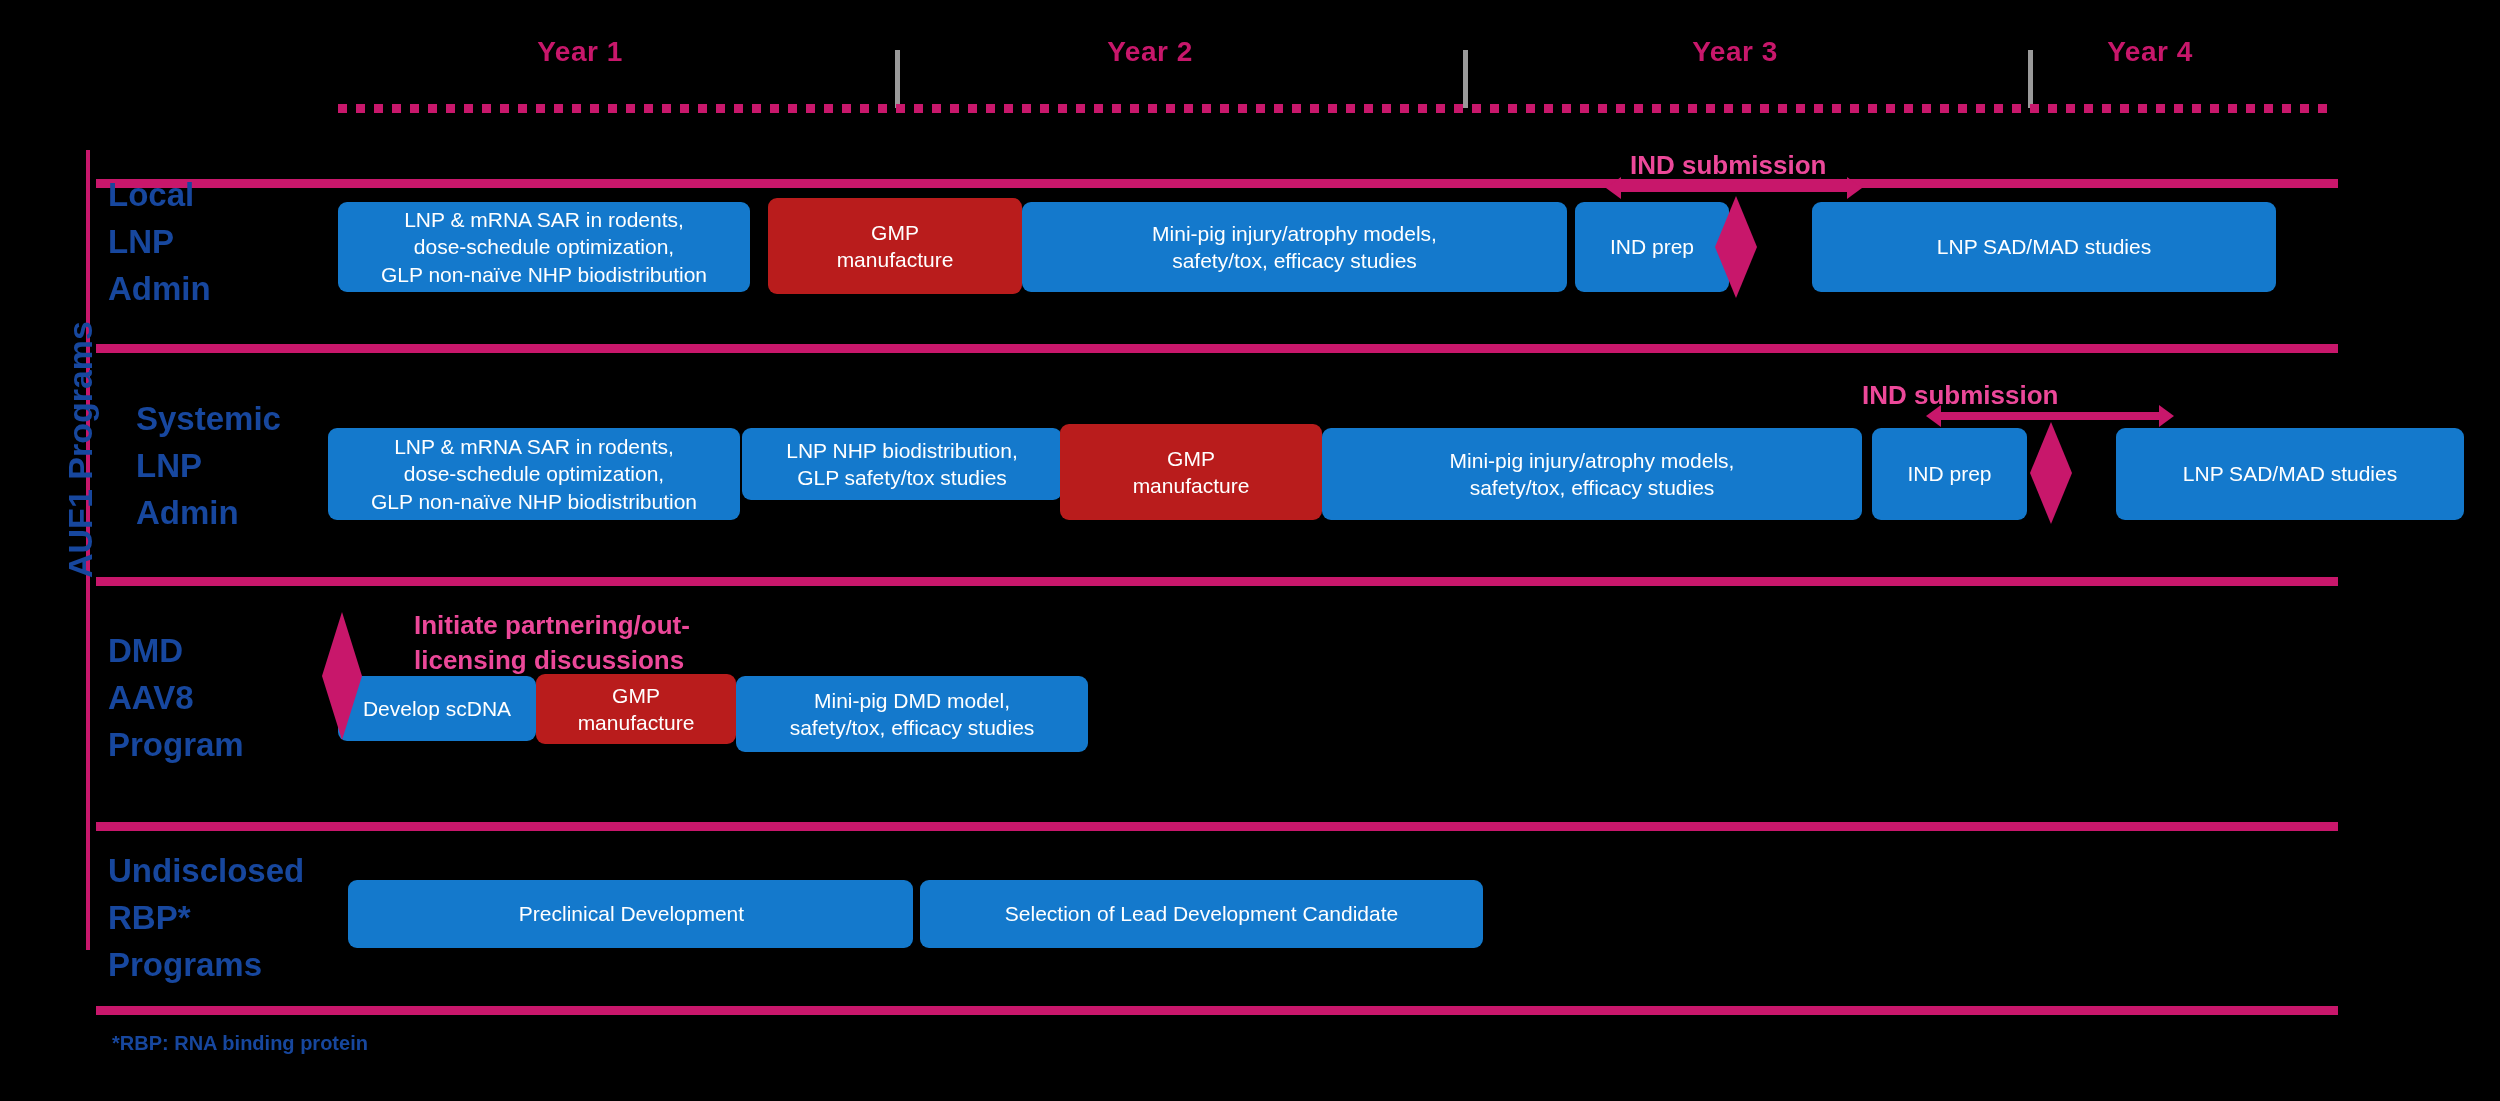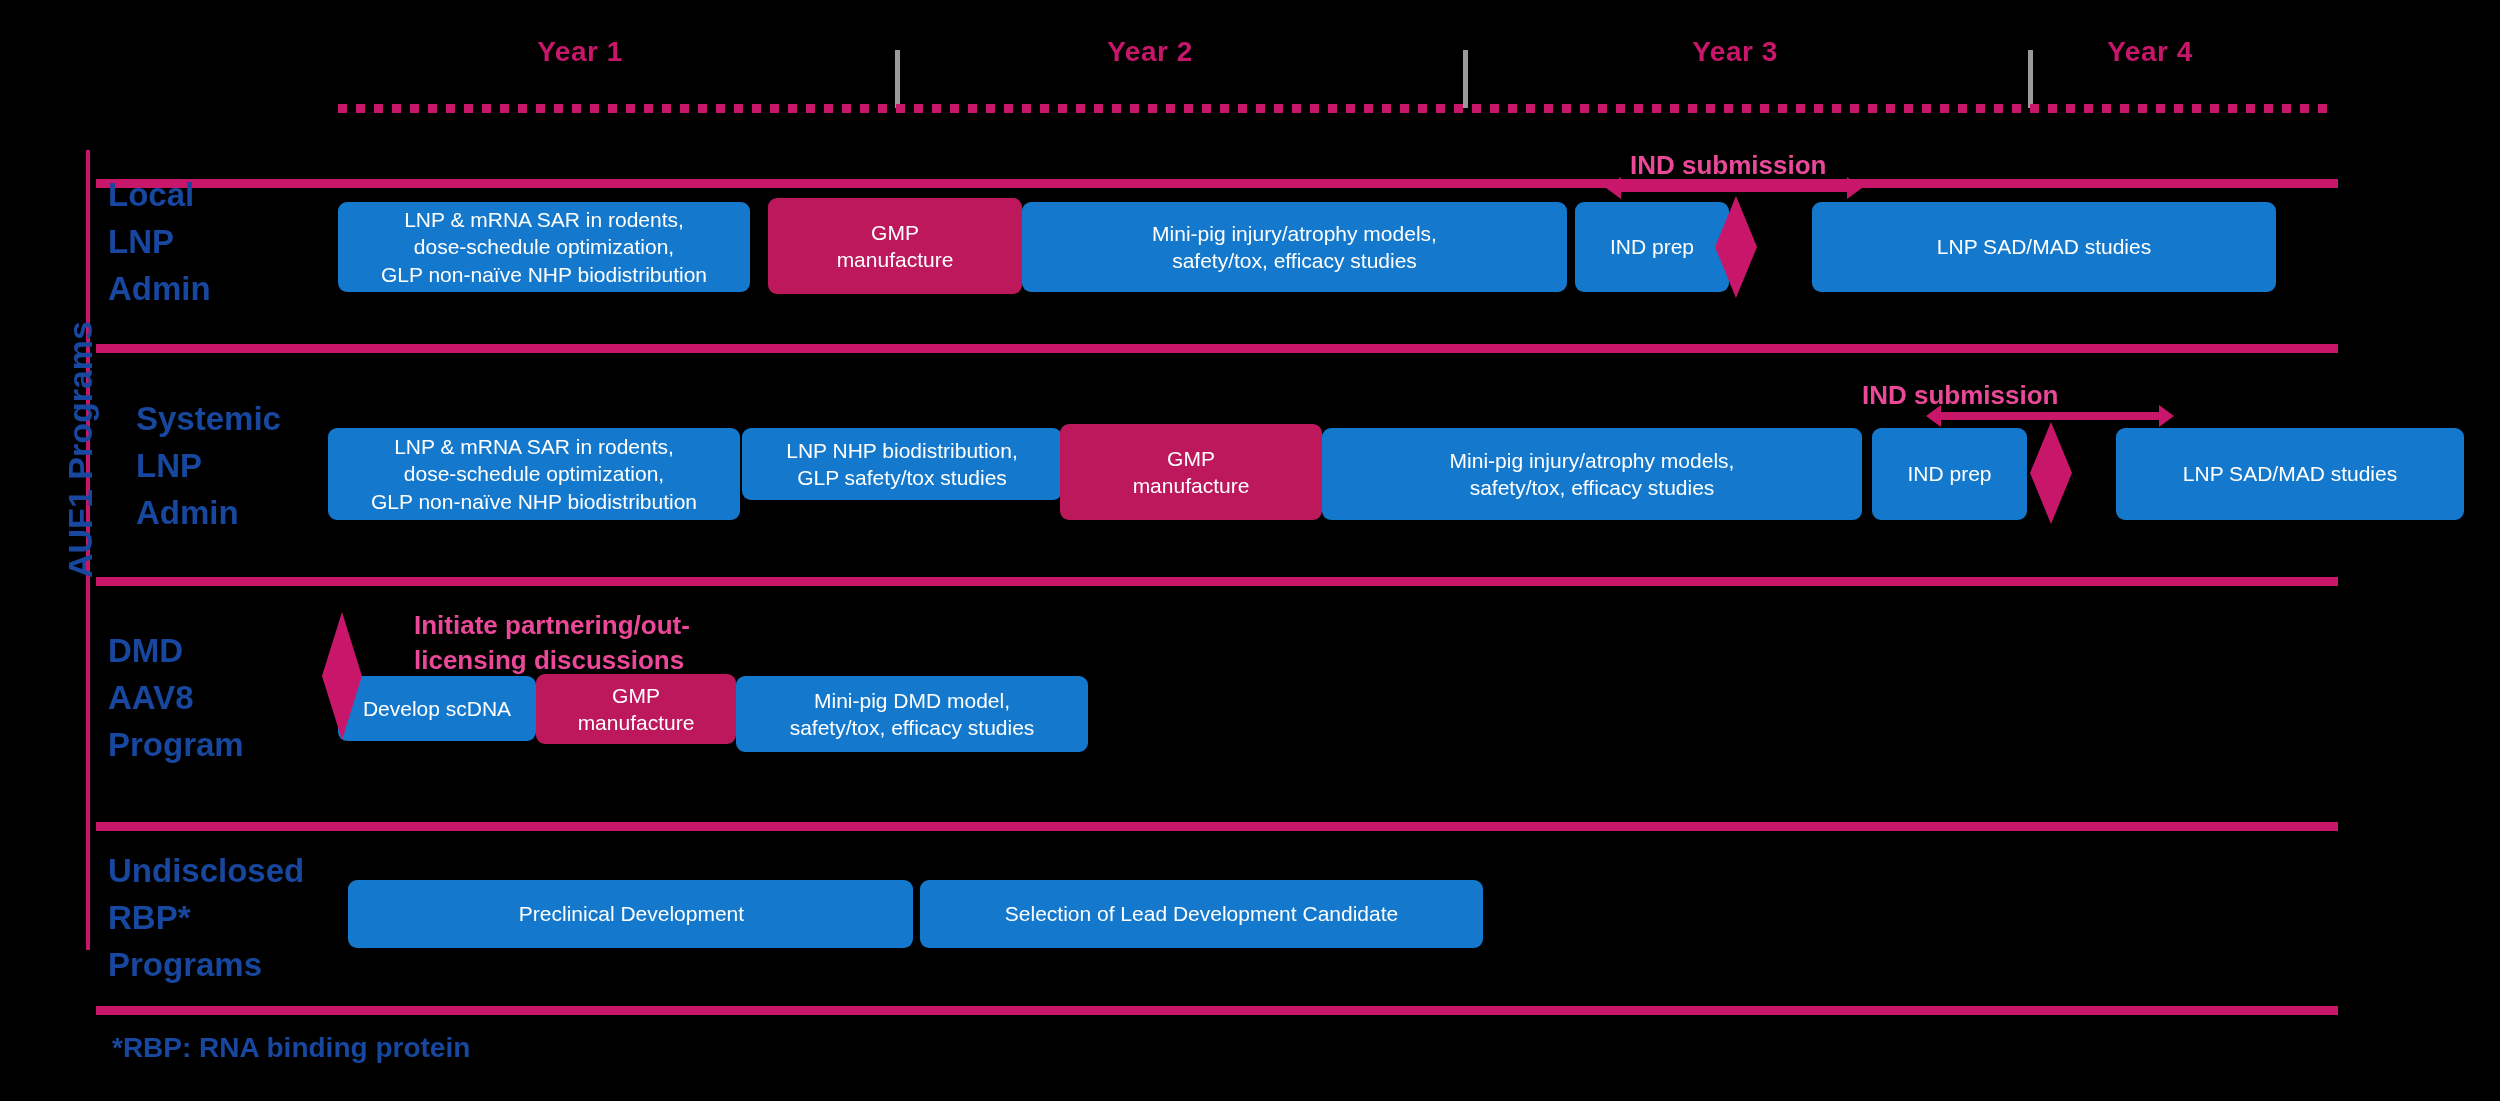--- a/index.html
+++ b/index.html
@@ -63,21 +63,21 @@
     text-align:center;
     color:#ffffff;
     font-size:21px;
     line-height:1.30;
     border-radius:9px;
     padding:0 10px;
     box-sizing:border-box;
     white-space:pre-line;
   }
   .bar.blue{background:#1479CC;}
-  .bar.gray{background:#be185d;}
+  .bar.gray{background:#b91c1c;}
 
   
   .diamond{
     position:absolute;
     background:#C8176B;
     width:42px;height:102px;
     clip-path:polygon(50% 0,100% 50%,50% 100%,0 50%);
   }
   .diamond.small{width:40px;height:128px;}
 
@@ -93,21 +93,21 @@
   .ms-arrow::after{right:-14px;transform:translateY(-50%);border-left:15px solid #C8176B;}
 
   .ms-caption{
     position:absolute;color:#ec4899;font-weight:bold;font-size:26px;white-space:nowrap;line-height:1.35;
   }
   .ms-caption.wrap{white-space:pre-line;}
 
   
   .footnote{
     position:absolute;left:112px;top:1032px;
-    color:#17479E;font-weight:bold;font-size:28px;white-space:nowrap;
+    color:#17479E;font-weight:bold;font-size:20px;white-space:nowrap;
   }
 </style>
 </head>
 <body>
 
 <div class="stage">
 
   <div id="year-header">
       <div class="year-label" style="left: 430px; top: 36px; width: 300px;">Year 1</div>
       <div class="year-label" style="left: 1000px; top: 36px; width: 300px;">Year 2</div>

